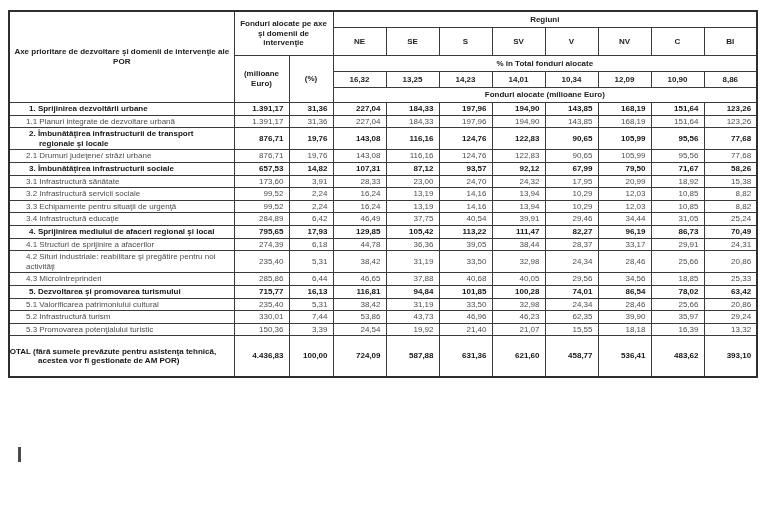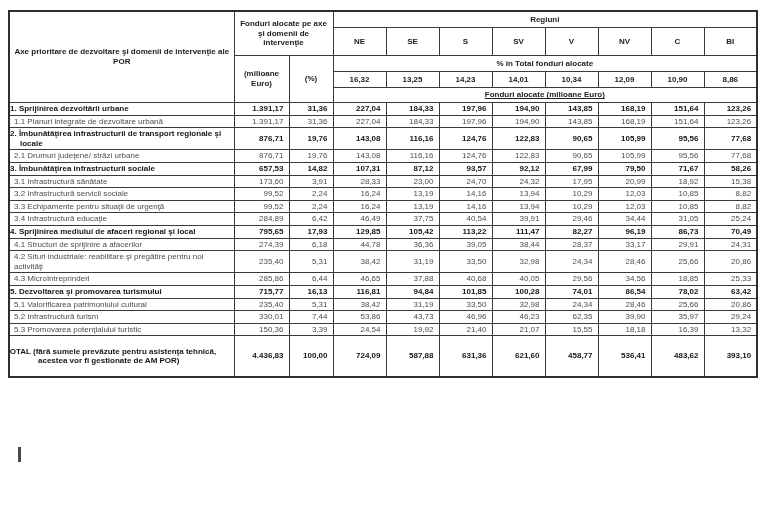--- a/index.html
+++ b/index.html
@@ -14,32 +14,32 @@
     border-collapse:collapse;table-layout:fixed;
     border:2px solid #2e2e2e;
   }
   .doc-table th,.doc-table td{
     border:1px solid #3a3a3a;
     font-size:8px;line-height:1.2;
     padding:1px 3px;vertical-align:middle;
     overflow:hidden;
   }
   .doc-table th{font-weight:bold;text-align:center;color:#222;}
-  td.lbl{text-align:left;color:#4d4d4d;padding-left:4px;}
+  td.lbl{text-align:left;color:#4d4d4d;padding-left:16px;}
   td.num{text-align:right;color:#4d4d4d;padding-right:5px;white-space:nowrap;}
   tr.axis td{font-weight:bold;color:#161616;}
-  tr.axis td.lbl{padding-left:10px;text-indent:-10px;}
+  tr.axis td.lbl{padding-left:29px;text-indent:-10px;}
   tr.total td{font-weight:bold;color:#161616;height:38px;}
   tr.total td.lbl{padding-left:28px;text-indent:-33px;}
   .h-axis{height:88px;}
   .h-regiuni{height:13px;}
   .h-regname{height:28px;padding-left:12px;}
   .h-pctlabel{height:12px;font-size:8px;}
   .h-pctval{height:16px;}
-  .h-fundslabel{height:12px;text-decoration:underline;}
+  .h-fundslabel{height:12px;}
   .h-fund{font-size:8px;}
   .cursor-mark{
     position:absolute;left:18px;top:447px;width:3px;height:15px;
     background:#4a4a4a;
   }
 </style>
 </head>
 <body>
 
 <table class="doc-table">

